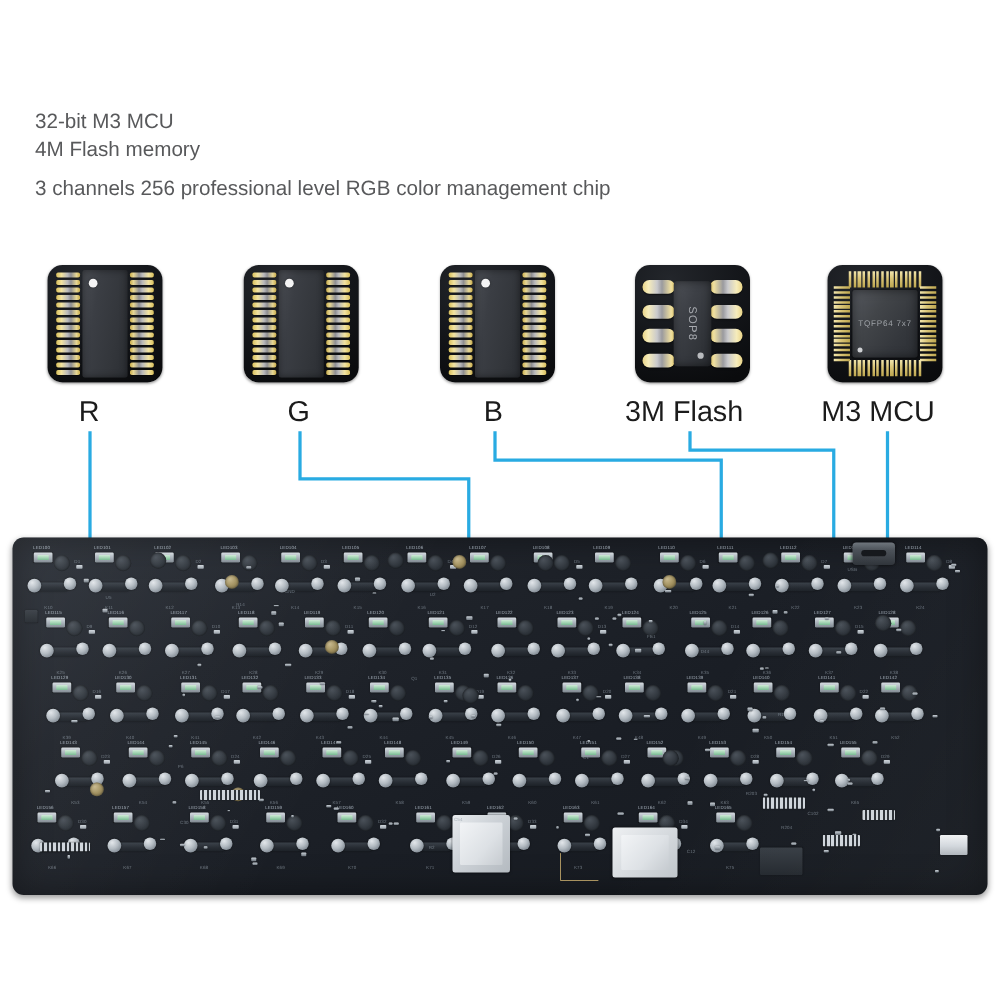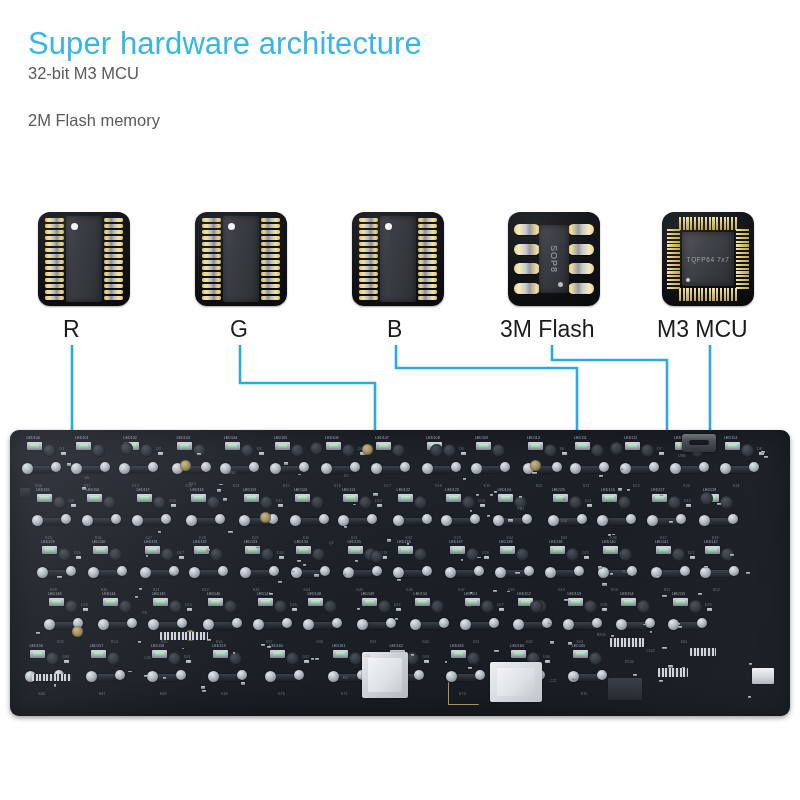--- a/index.html
+++ b/index.html
@@ -16,21 +16,21 @@
   
   .title{
     position:absolute;left:28px;top:26px;
     font-size:31px;font-weight:400;letter-spacing:.1px;
     color:#35b6e6;white-space:nowrap;
   }
   .spec{
     position:absolute;left:28px;
     font-size:16.5px;font-weight:400;color:#58595b;white-space:nowrap;
   }
-  .spec.l0{top:64px;}
+  .spec.l0{top:88px;}
   .spec.l1{top:111px;}
   .spec.l2{top:142px;}
 
   
   .tile{
     position:absolute;top:212px;width:92px;height:94px;
     border-radius:12px;
     background:
       radial-gradient(120% 95% at 30% 12%, #23262b 0%, #131519 55%, #0a0b0d 100%);
     box-shadow:0 1px 2px rgba(0,0,0,.35);
@@ -218,23 +218,23 @@
     position:absolute;border-radius:1px;
     background:linear-gradient(180deg,#373d44 0%,#23282e 100%);
     box-shadow:0 0 1px rgba(0,0,0,.6);
   }
 </style>
 </head>
 <body>
 
 <div id="stage">
 
-  <div class="title">Super hardware architecture</div>
   <div class="spec l0">32-bit M3 MCU</div>
-  <div class="spec l1">2M Flash memory</div>
+  <div class="spec l1">4M Flash memory</div>
+  <div class="spec l2">3 channels 256 professional level RGB color management chip</div>
 
   <div id="tiles">
       <div class="tile" style="left: 38px;">
         <div class="sop-pins l">
           <div class="pin"></div>
           <div class="pin"></div>
           <div class="pin"></div>
           <div class="pin"></div>
           <div class="pin"></div>
           <div class="pin"></div>

